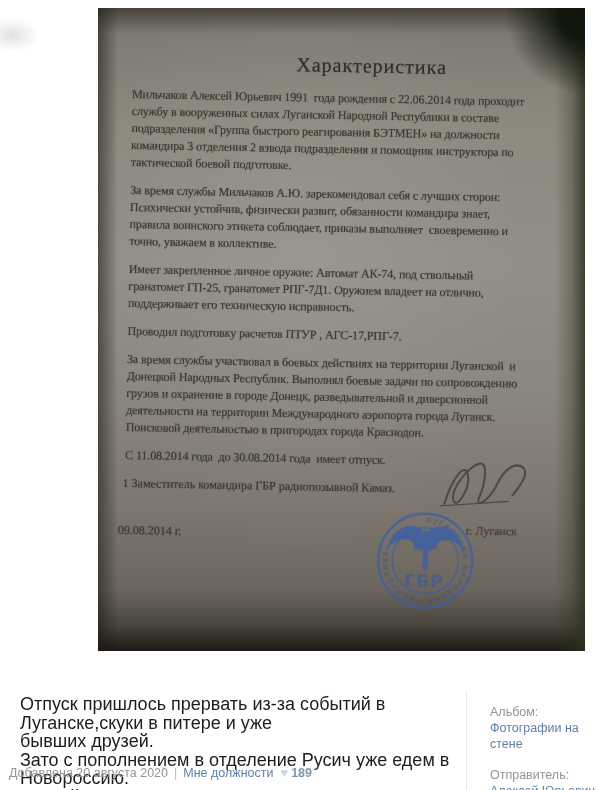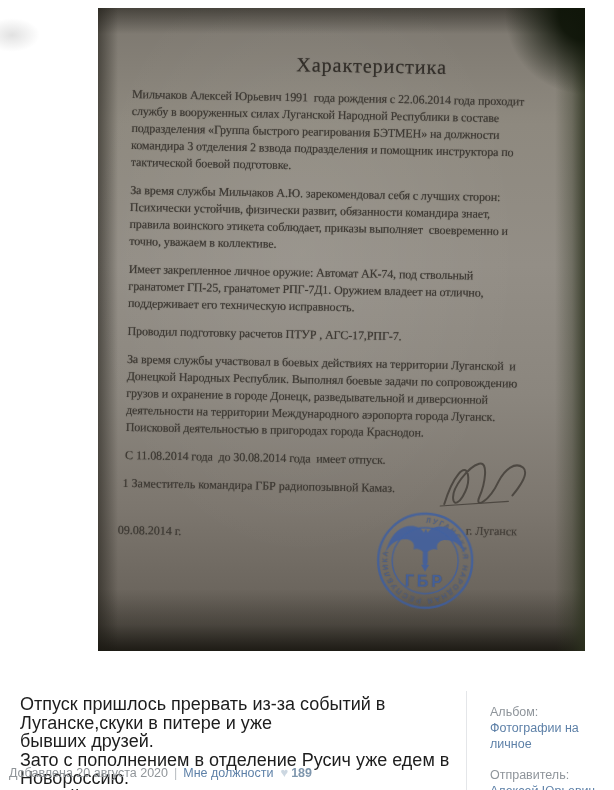--- a/index.html
+++ b/index.html
@@ -115,19 +115,19 @@
 
 <div class="meta">
   <span>Добавлена 20 августа 2020</span><span class="sep">|</span><a class="like-link">Мне должности</a><span class="heart">♥</span><span class="like-count">189</span>
 </div>
 
 <div class="vdivider"></div>
 
 <div class="side">
   <div class="side-group">
     <div class="side-label">Альбом:</div>
-    <a class="side-link">Фотографии на личное</a>
+    <a class="side-link">Фотографии на стене</a>
   </div>
   <div class="side-group">
     <div class="side-label">Отправитель:</div>
     <a class="side-link">Алексей Юрьевич</a>
   </div>
 </div>
 
 </body></html>

